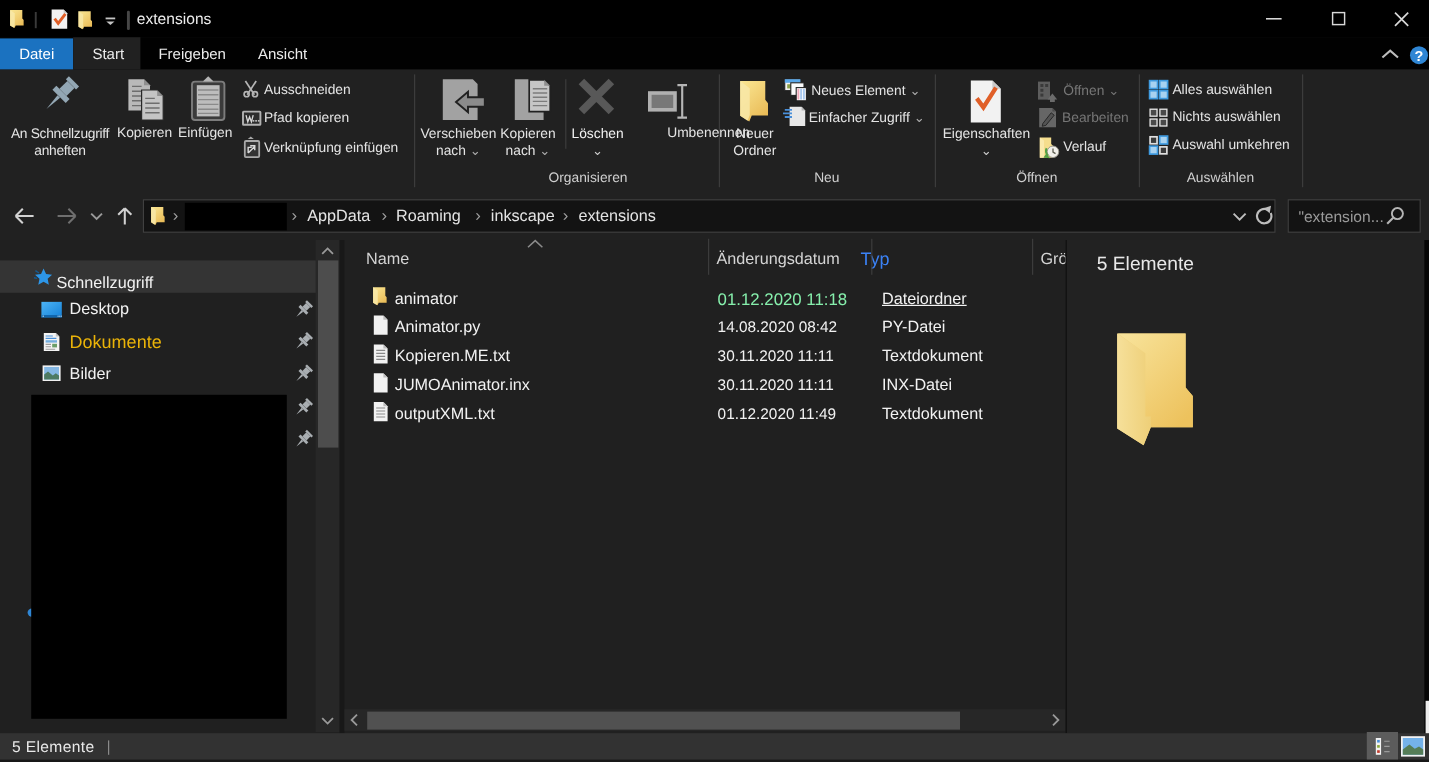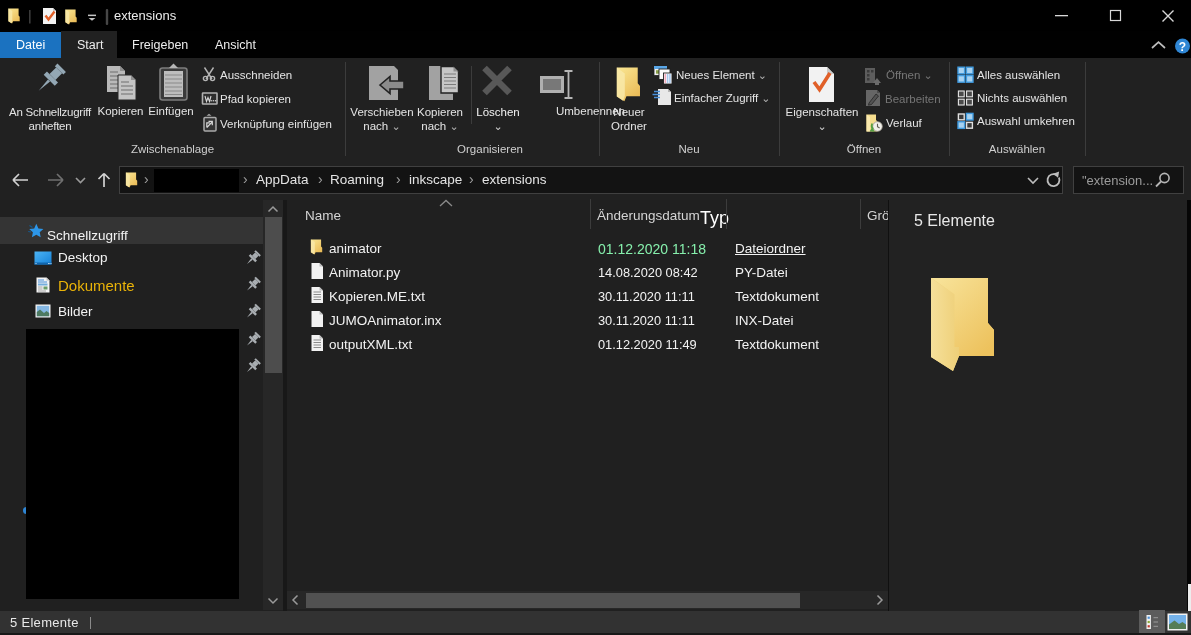--- a/index.html
+++ b/index.html
@@ -70,21 +70,20 @@
 
   <div class="abs" style="left:0;top:58px;width:1191px;height:102px;background:#212121;"></div>
 
   <div class="abs" style="left:345px;top:62px;width:1px;height:94px;background:#3c3c3c;"></div>
   <div class="abs" style="left:599px;top:62px;width:1px;height:94px;background:#3c3c3c;"></div>
   <div class="abs" style="left:779px;top:62px;width:1px;height:94px;background:#3c3c3c;"></div>
   <div class="abs" style="left:949px;top:62px;width:1px;height:94px;background:#3c3c3c;"></div>
   <div class="abs" style="left:1085px;top:62px;width:1px;height:94px;background:#3c3c3c;"></div>
   <div class="abs" style="left:471px;top:66px;width:1px;height:58px;background:#3c3c3c;"></div>
 
-  <div class="txt" style="left:0;top:142.5px;width:345px;text-align:center;font-size:11.5px;color:#cfcfcf;">Zwischenablage</div>
   <div class="txt" style="left:363px;top:142.5px;width:254px;text-align:center;font-size:11.5px;color:#cfcfcf;">Organisieren</div>
   <div class="txt" style="left:599px;top:142.5px;width:180px;text-align:center;font-size:11.5px;color:#cfcfcf;">Neu</div>
   <div class="txt" style="left:779px;top:142.5px;width:170px;text-align:center;font-size:11.5px;color:#cfcfcf;">Öffnen</div>
   <div class="txt" style="left:949px;top:142.5px;width:136px;text-align:center;font-size:11.5px;color:#cfcfcf;">Auswählen</div>
 
   <div class="txt" style="left:0px;top:105px;width:100px;text-align:center;font-size:11.5px;color:#e4e4e4;line-height:14px;letter-spacing:-0.25px;">An Schnellzugriff<br>anheften</div>
   <div class="txt" style="left:93px;top:105px;width:55px;text-align:center;font-size:11.5px;color:#e4e4e4;">Kopieren</div>
   <div class="txt" style="left:146px;top:105px;width:50px;text-align:center;font-size:11.5px;color:#e4e4e4;">Einfügen</div>
   <div class="txt" style="left:347px;top:105px;width:70px;text-align:center;font-size:11.5px;color:#e4e4e4;line-height:14px;">Verschieben<br>nach <span style="font-size:11px;color:#b0b0b0;">⌄</span></div>
   <div class="txt" style="left:414px;top:105px;width:52px;text-align:center;font-size:11.5px;color:#e4e4e4;line-height:14px;">Kopieren<br>nach <span style="font-size:11px;color:#b0b0b0;">⌄</span></div>
@@ -376,21 +375,21 @@
     <path d="M5.5 8.5 L10 13 L14.5 8.5" stroke="#9a9a9a" stroke-width="1.5" fill="none"></path>
   </svg>
 
   <div class="abs" style="left:283px;top:200px;width:4px;height:411px;background:#181818;"></div>
 
   <svg class="abs" style="left:438px;top:199px;" width="16" height="9" viewBox="0 0 16 9">
     <path d="M2 7 L8 1.5 L14 7" stroke="#8a8a8a" stroke-width="1.3" fill="none"></path>
   </svg>
   <div class="txt" style="left:305px;top:207.5px;font-size:13.5px;color:#d4d4d4;">Name</div>
   <div class="txt" style="left:597px;top:207.5px;font-size:13.5px;color:#d4d4d4;">Änderungsdatum</div>
-  <div class="txt" style="left:700px;top:207.5px;font-size:18px;color:#ffffff;">Typ</div>
+  <div class="txt" style="left:717px;top:207.5px;font-size:15px;color:#3b82f6;">Typ</div>
   <div class="txt" style="left:867px;top:207.5px;font-size:13.5px;color:#d4d4d4;">Größe</div>
   <div class="abs" style="left:590px;top:199px;width:1px;height:30px;background:#3c3c3c;"></div>
   <div class="abs" style="left:726px;top:199px;width:1px;height:30px;background:#3c3c3c;"></div>
   <div class="abs" style="left:860px;top:199px;width:1px;height:30px;background:#3c3c3c;"></div>
 
   <svg class="abs" style="left:309px;top:236px;" width="20" height="130" viewBox="0 0 20 130">
     <defs>
         <linearGradient id="fg3" x1="0" y1="0" x2="1" y2="1">
       <stop offset="0" stop-color="#f9dd8a"></stop>
           <stop offset="1" stop-color="#e9b85a"></stop>

